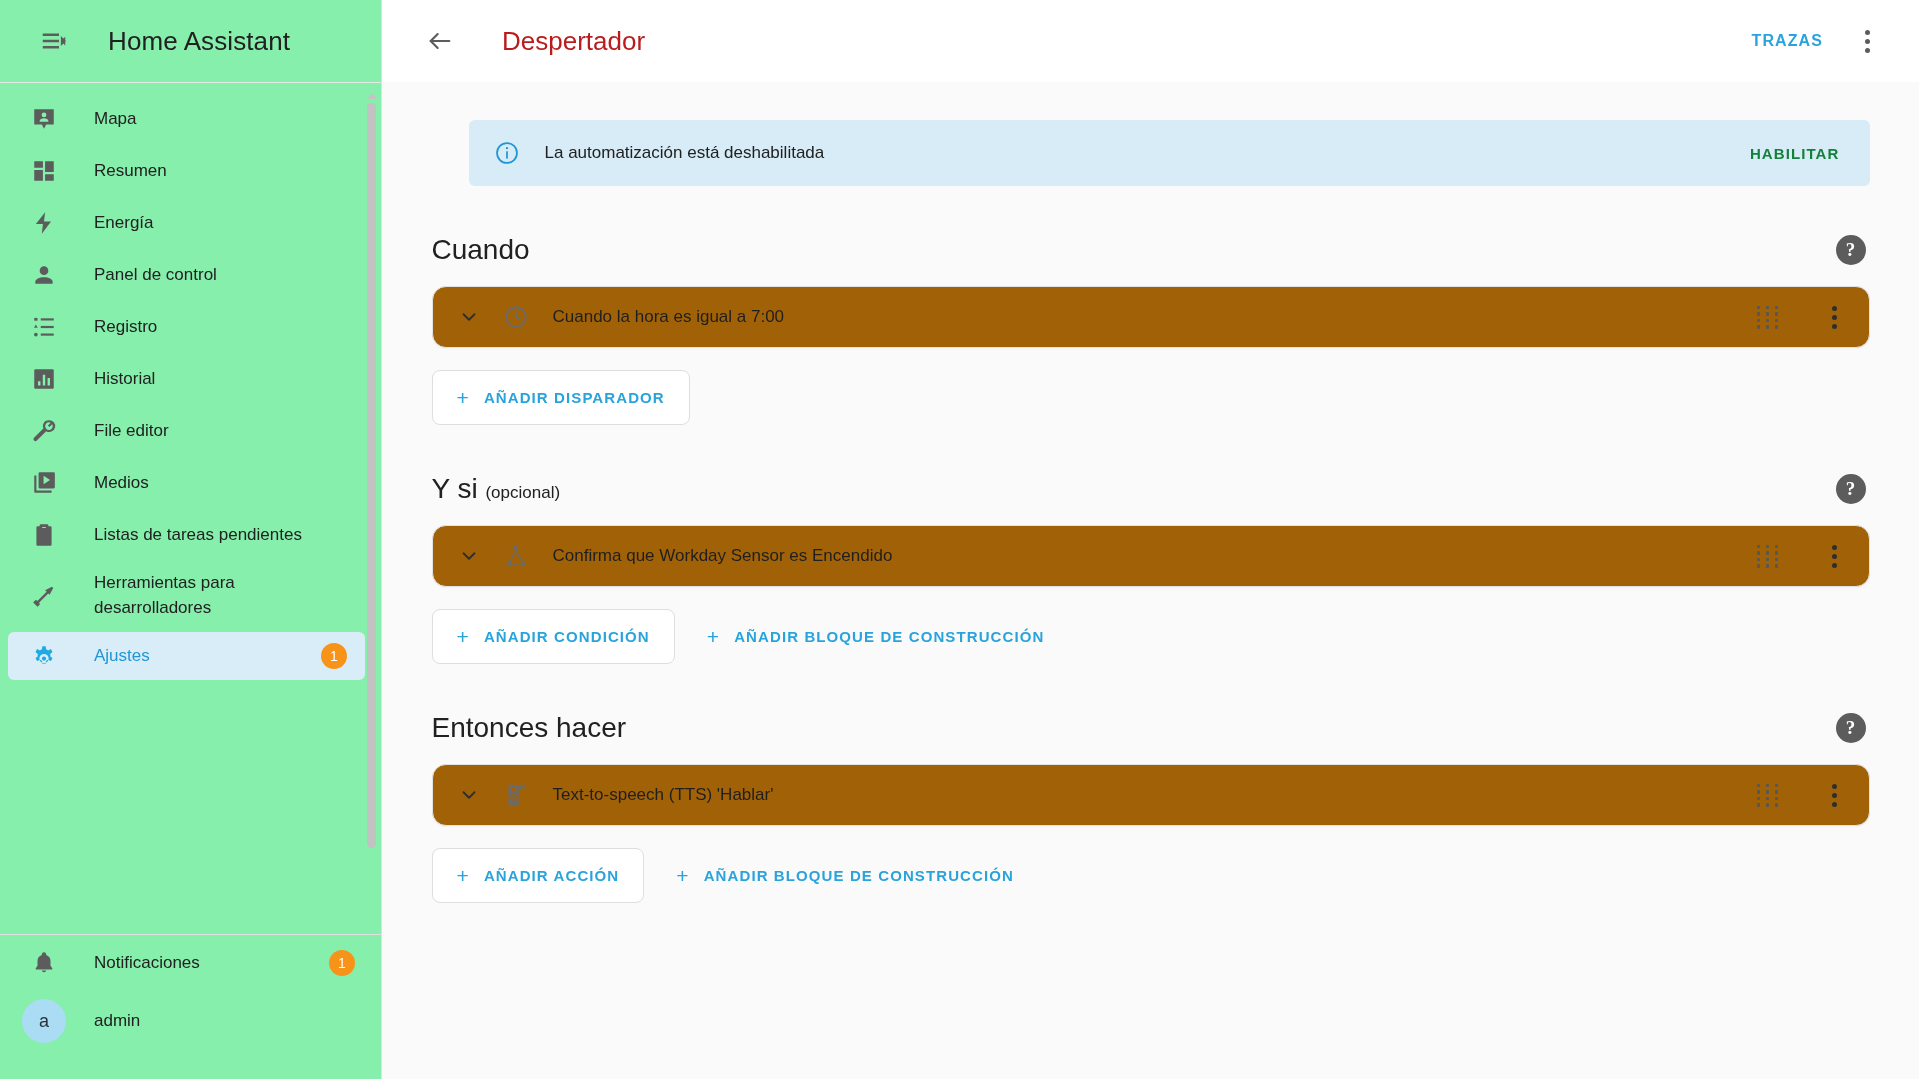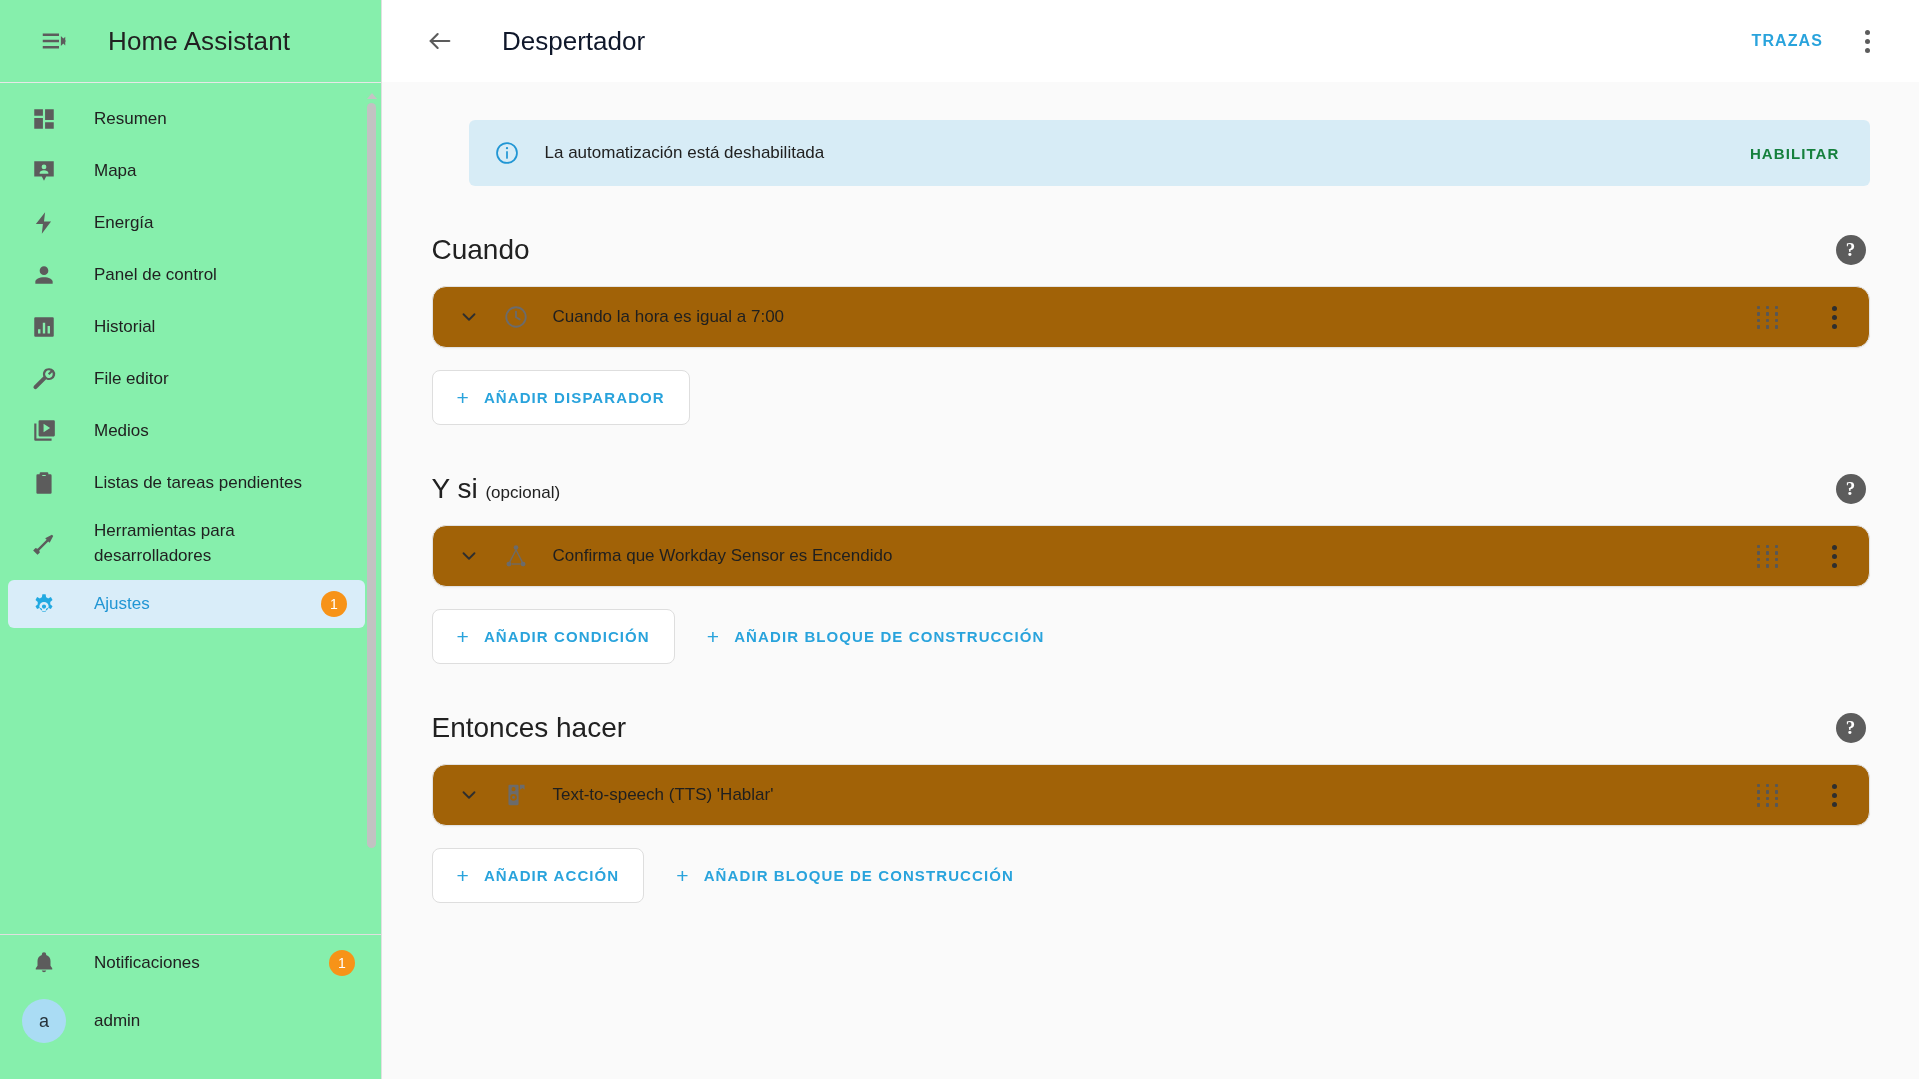--- a/index.html
+++ b/index.html
@@ -201,21 +201,21 @@
     align-items: center;
     justify-content: center;
     cursor: pointer;
     color: #5c5c5c;
     border: none;
     background: transparent;
   }
 
   .toolbar-title {
     font-size: 26px;
-    color: #0f172a;
+    color: #b91c1c;
     font-weight: 400;
     margin-left: 34px;
     flex: 1 1 auto;
   }
 
   .text-btn {
     background: transparent;
     border: none;
     color: #29a3dc;
     font-family: "Liberation Sans", sans-serif;
@@ -441,53 +441,66 @@
       </div>
       <div class="sidebar-title">Home Assistant</div>
     </div>
 
     <div class="sidebar-scroll">
       <ul class="nav-list">
 
         <li class="nav-item">
           <span class="nav-icon">
             <svg width="26" height="26" viewBox="0 0 24 24" fill="currentColor">
+                <path d="M3 3h18v14h-7l-2 4-2-4H3V3zm9 3a2.2 2.2 0 100 4.4A2.2 2.2 0 0012 6zm0 5.4c-2 0-4 1-4 2.2v.9h8v-.9c0-1.2-2-2.2-4-2.2z"></path>
+              </svg>
+          </span>
+          <span class="nav-label">Mapa</span>
+        </li>
+
+        <li class="nav-item">
+          <span class="nav-icon">
+            <svg width="26" height="26" viewBox="0 0 24 24" fill="currentColor">
                 <path d="M3 3h8v6H3V3zm0 8h8v10H3V11zm10-8h8v10h-8V3zm0 12h8v6h-8v-6z"></path>
               </svg>
           </span>
           <span class="nav-label">Resumen</span>
         </li>
 
         <li class="nav-item">
           <span class="nav-icon">
             <svg width="26" height="26" viewBox="0 0 24 24" fill="currentColor">
-                <path d="M3 3h18v14h-7l-2 4-2-4H3V3zm9 3a2.2 2.2 0 100 4.4A2.2 2.2 0 0012 6zm0 5.4c-2 0-4 1-4 2.2v.9h8v-.9c0-1.2-2-2.2-4-2.2z"></path>
-              </svg>
-          </span>
-          <span class="nav-label">Mapa</span>
-        </li>
-
-        <li class="nav-item">
-          <span class="nav-icon">
-            <svg width="26" height="26" viewBox="0 0 24 24" fill="currentColor">
                 <path d="M13 2L4.5 13H11l-1 9 8.5-11.5H12l1-8.5z"></path>
               </svg>
           </span>
           <span class="nav-label">Energía</span>
         </li>
 
         <li class="nav-item">
           <span class="nav-icon">
             <svg width="26" height="26" viewBox="0 0 24 24" fill="currentColor">
                 <path d="M12 4a4 4 0 110 8 4 4 0 010-8zm0 10c4.4 0 8 1.8 8 4v2H4v-2c0-2.2 3.6-4 8-4z"></path>
               </svg>
           </span>
           <span class="nav-label">Panel de control</span>
         </li>
 
+        <li class="nav-item">
+          <span class="nav-icon">
+            <svg width="26" height="26" viewBox="0 0 24 24" fill="currentColor">
+              <rect x="9" y="4" width="12" height="2"></rect>
+                <rect x="9" y="11" width="12" height="2"></rect>
+                <rect x="9" y="18" width="12" height="2"></rect>
+              <rect x="3" y="3.6" width="3" height="2.6"></rect>
+              <path d="M4.5 9.8l1.7 3H2.8l1.7-3z"></path>
+              <circle cx="4.5" cy="19" r="1.7"></circle>
+            </svg>
+          </span>
+          <span class="nav-label">Registro</span>
+        </li>
 
         <li class="nav-item">
           <span class="nav-icon">
             <svg width="26" height="26" viewBox="0 0 24 24" fill="currentColor">
                 <path d="M4 3h16a1 1 0 011 1v16a1 1 0 01-1 1H4a1 1 0 01-1-1V4a1 1 0 011-1zm2.5 11v4h2.2v-4H6.5zm4.4-6v10h2.2V8h-2.2zm4.4 3v7h2.2v-7h-2.2z"></path>
               </svg>
           </span>
           <span class="nav-label">Historial</span>
         </li>
 

